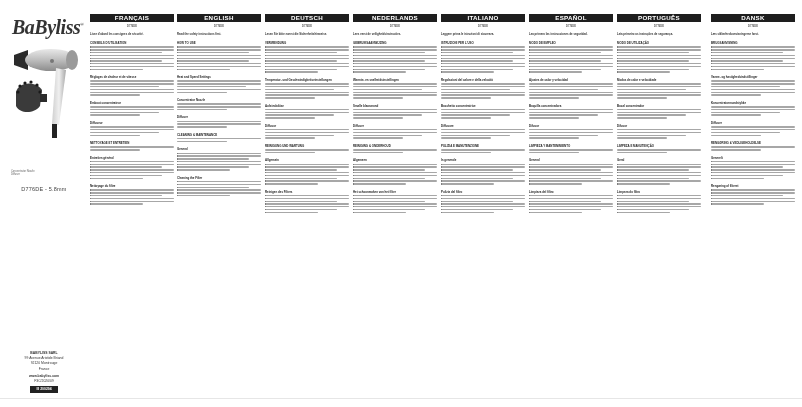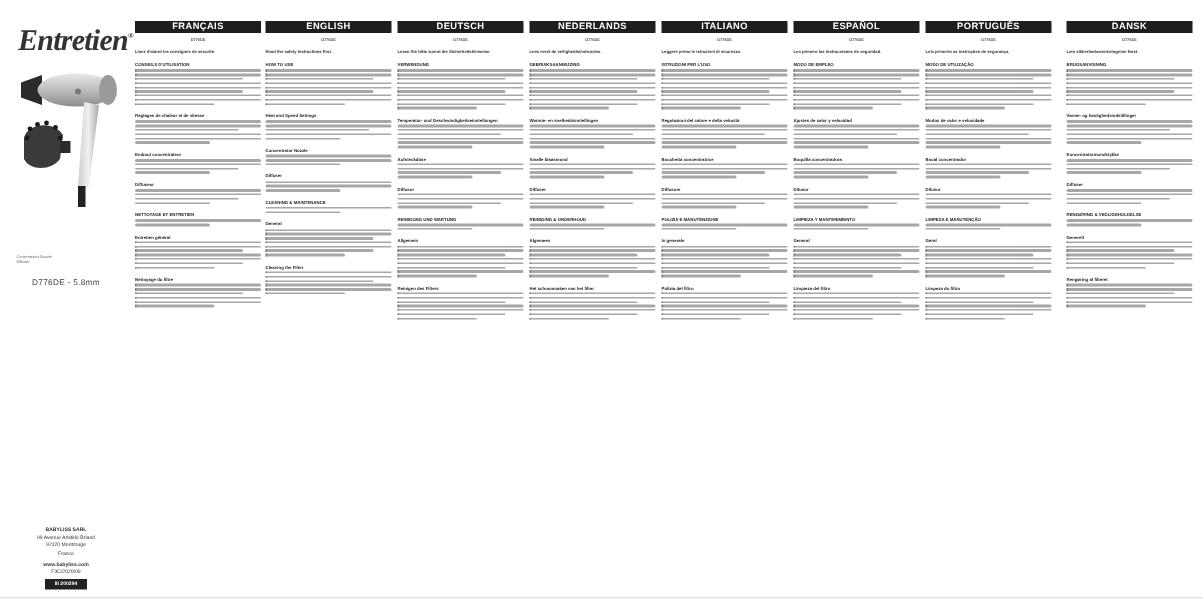--- a/index.html
+++ b/index.html
@@ -26,21 +26,21 @@
   .bullet { position:relative; padding-left:3px; }
   .bullet:before { content:""; position:absolute; left:0; top:0; width:1.4px; height:1.4px; background:#555; }
   .divider { position:absolute; left:0; top:398px; width:802px; height:1px; background:#e6e6e6; }
 </style>
 </head>
 <body>
 
 <div class="page">
 
   <div class="cover">
-    <div class="logo"><span>Entretien</span><sup>®</sup></div>
+    <div class="logo"><span>BaByliss</span><sup>®</sup></div>
 
     <svg class="dryer" viewBox="0 0 80 105">
       <defs>
         <linearGradient id="g1" x1="0" y1="0" x2="0" y2="1">
           <stop offset="0" stop-color="#e8e8e8"></stop>
             <stop offset="0.5" stop-color="#bdbdbd"></stop>
             <stop offset="1" stop-color="#8c8c8c"></stop>
         </linearGradient>
         <linearGradient id="g2" x1="0" y1="0" x2="1" y2="0">
           <stop offset="0" stop-color="#cfcfcf"></stop>

